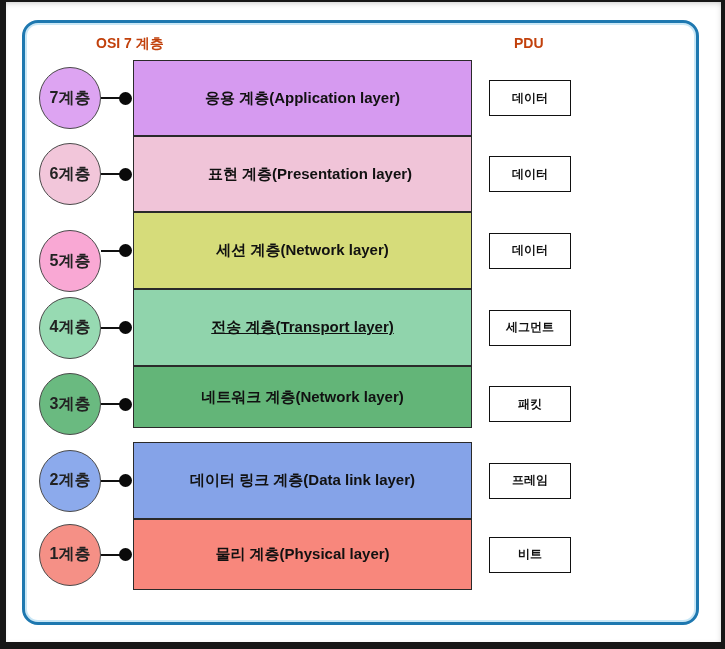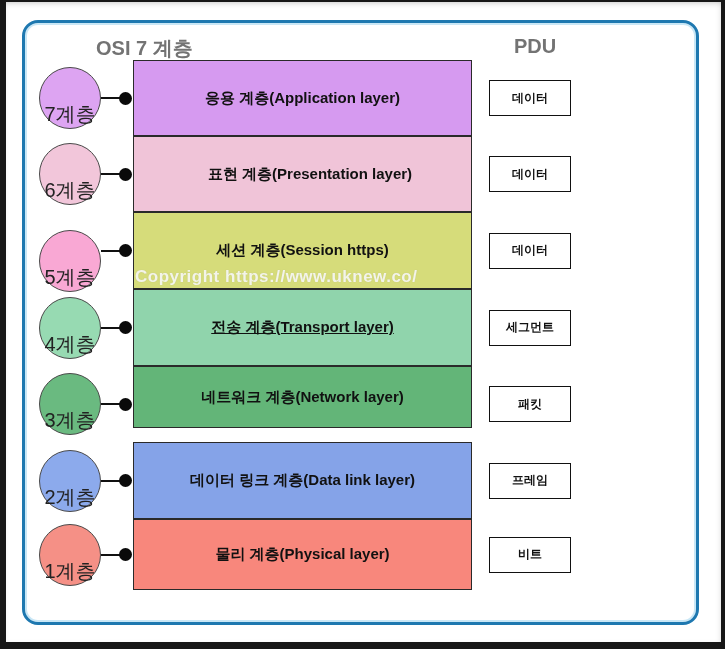--- a/index.html
+++ b/index.html
@@ -24,37 +24,37 @@
     left: 22px; top: 20px;
     width: 677px; height: 605px;
     border: 3px solid #1e78b0;
     border-radius: 16px;
     box-sizing: border-box;
     box-shadow: inset 0 0 0 2px rgba(195,228,245,0.9);
     background: #ffffff;
   }
   .col-title {
     position: absolute;
-    font-size: 20px;
+    font-size: 14px;
     font-weight: bold;
-    color: #737373;
+    color: #c2410c;
     white-space: nowrap;
   }
   .col-title.left { left: 96px; top: 35px; }
   .col-title.right { left: 514px; top: 35px; }
 
   .circle {
     position: absolute;
     left: 39px;
     width: 62px; height: 62px;
     border-radius: 50%;
     border: 1.5px solid #4a4a4a;
     box-sizing: border-box;
-    display: flex; align-items: flex-end; justify-content: center;
-    font-size: 20px; font-weight: normal; color: #222;
+    display: flex; align-items: center; justify-content: center;
+    font-size: 16px; font-weight: bold; color: #222;
   }
   .connector {
     position: absolute;
     left: 101px;
     width: 28px; height: 2px;
     background: #111;
   }
   .dot {
     position: absolute;
     left: 119px;
@@ -125,21 +125,21 @@
   <div class="pdu-box" style="top: 156px;">
     <span>데이터</span>
   </div>
 
   <div class="circle" style="top: 230px; background: #f9a8d4;">
     <span>5계층</span>
   </div>
   <div class="connector" style="top: 249.5px;"></div>
   <div class="dot" style="top: 244px;"></div>
   <div class="bar" style="top: 212px; height: 77px; background: rgb(214, 220, 122);">
-    <span>세션 계층(Session https)</span>
+    <span>세션 계층(Network layer)</span>
   </div>
   <div class="pdu-box" style="top: 232.5px;">
     <span>데이터</span>
   </div>
 
   <div class="circle" style="top: 296.5px; background: rgb(151, 218, 178);">
     <span>4계층</span>
   </div>
   <div class="connector" style="top: 326.5px;"></div>
   <div class="dot" style="top: 321px;"></div>
@@ -179,14 +179,13 @@
   </div>
   <div class="connector" style="top: 553.5px;"></div>
   <div class="dot" style="top: 548px;"></div>
   <div class="bar" style="top: 519px; height: 71px; background: rgb(248, 135, 124);">
     <span>물리 계층(Physical layer)</span>
   </div>
   <div class="pdu-box" style="top: 536.5px;">
     <span>비트</span>
   </div>
 </div>
-  <div class="watermark">Copyright https://www.uknew.co/</div>
 </div>
 
 </body></html>

